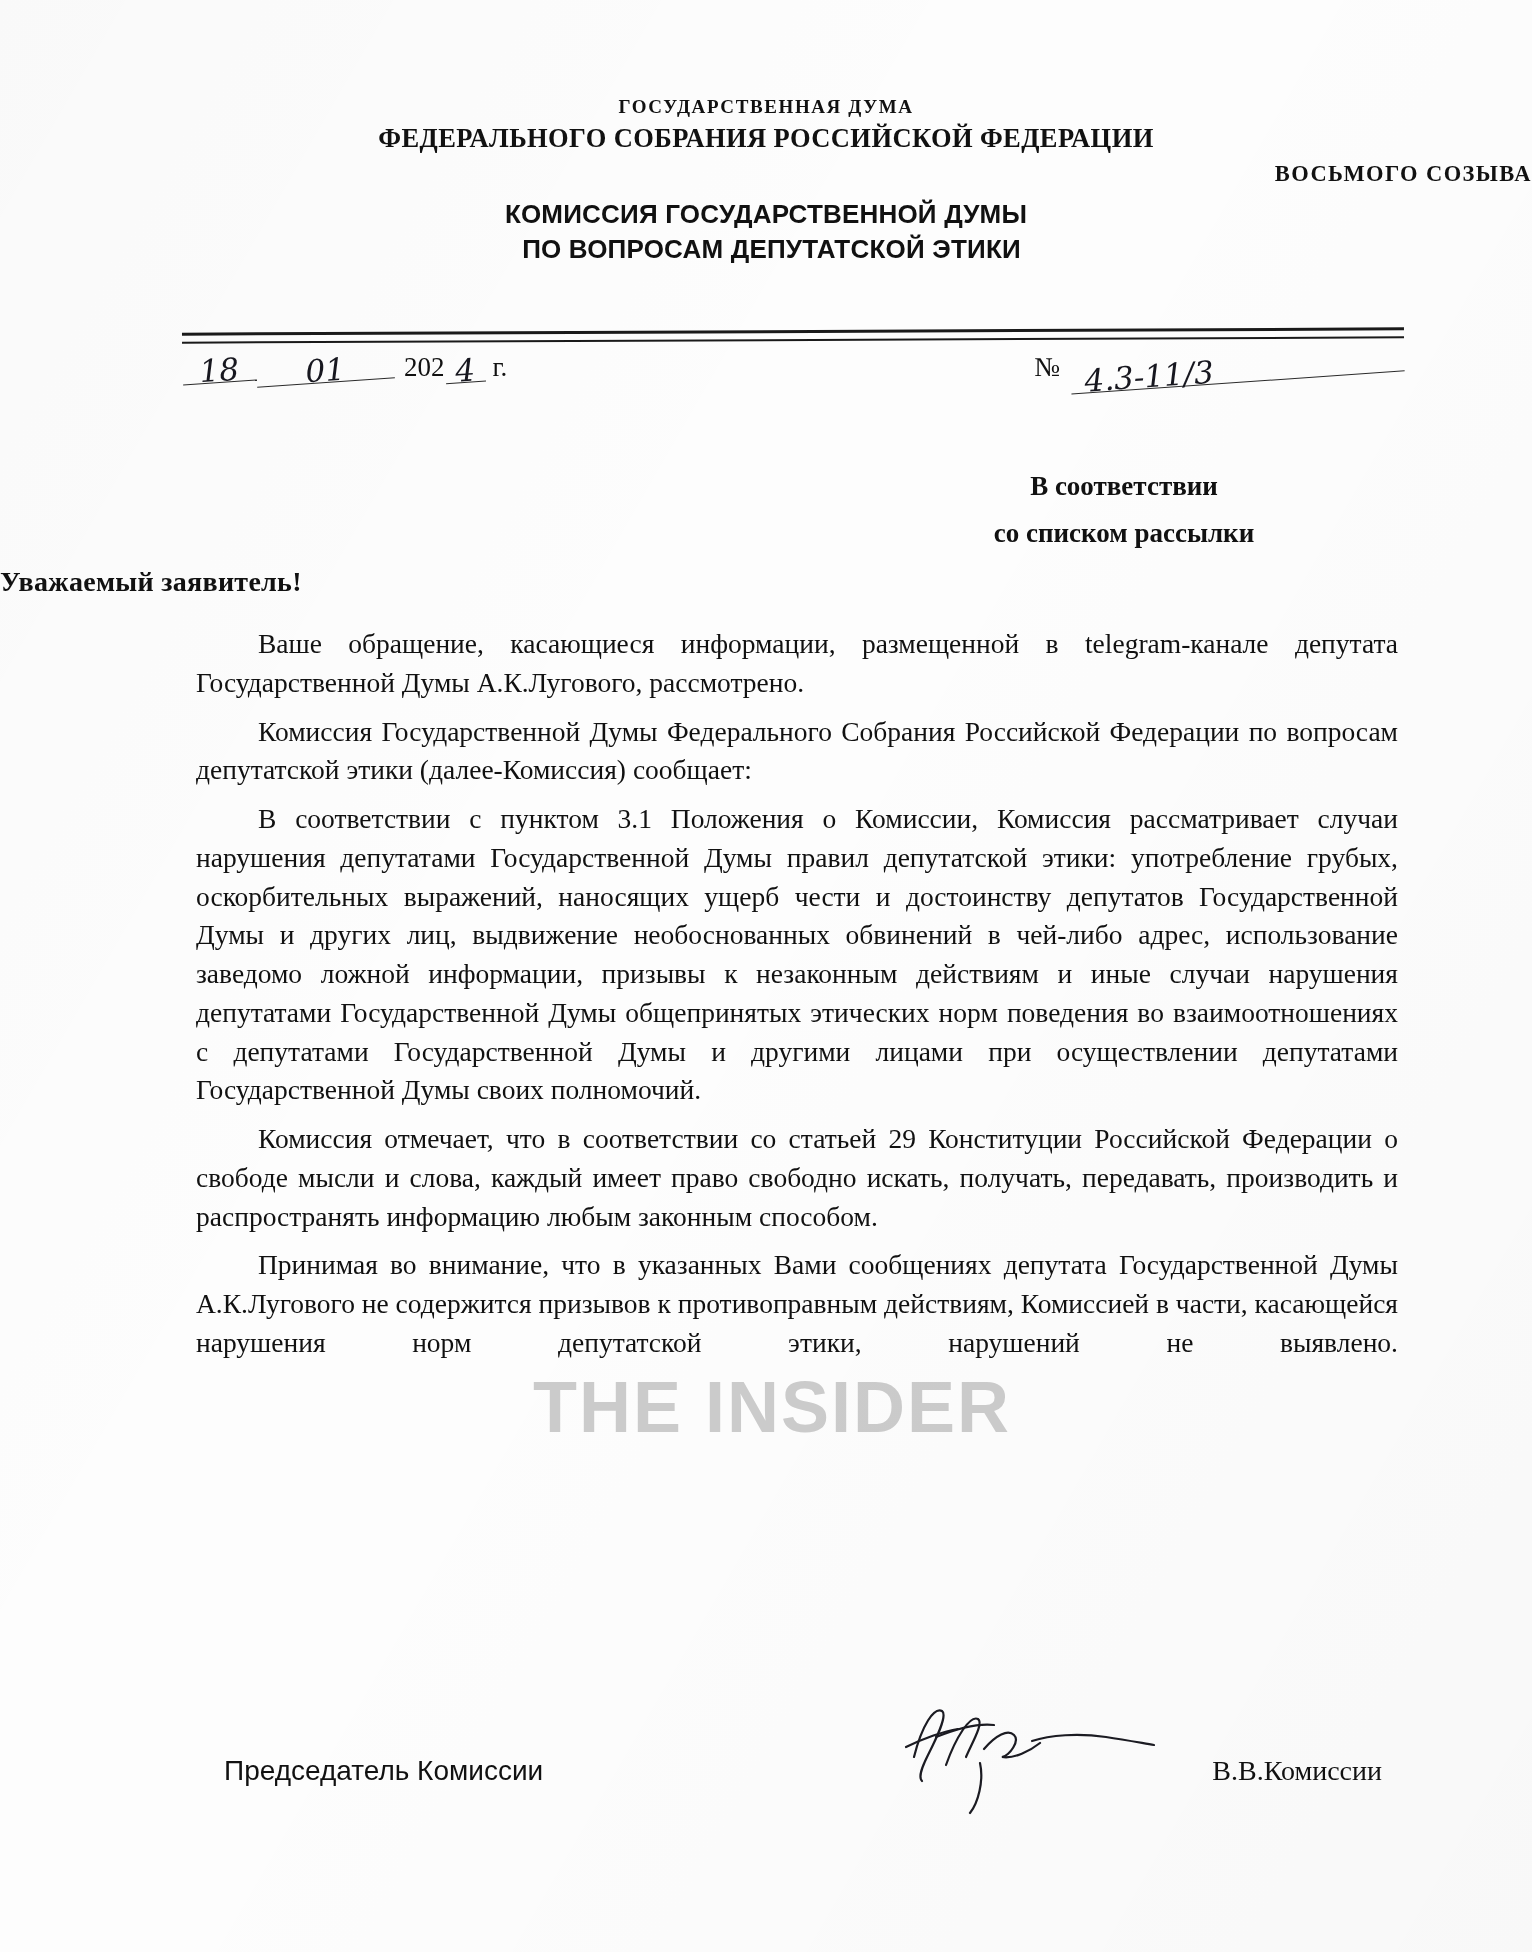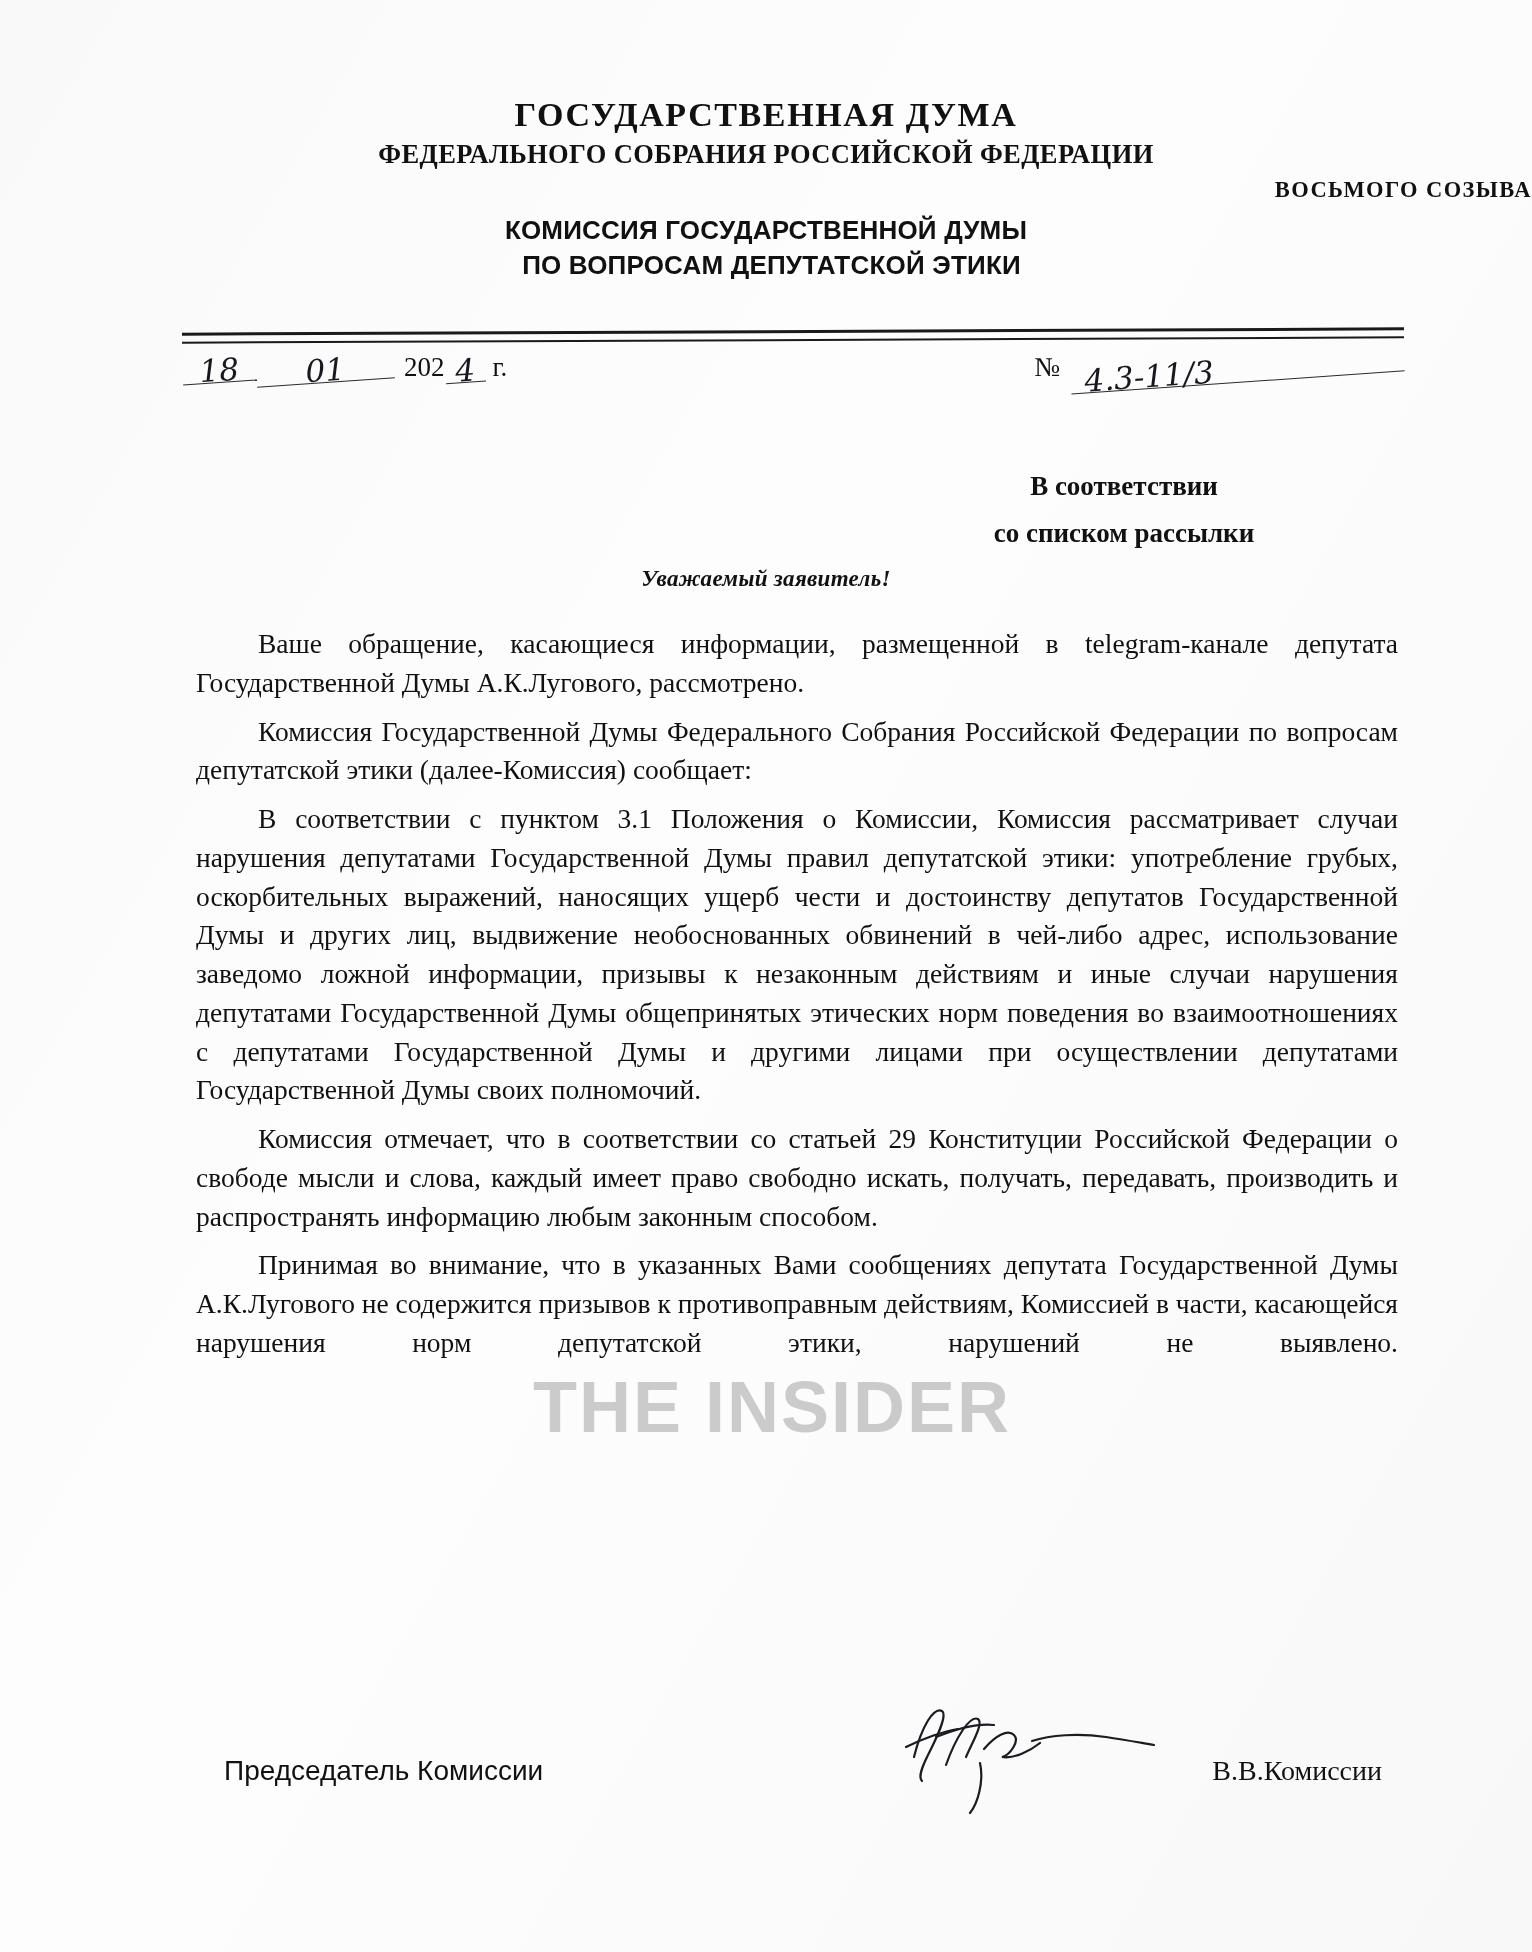--- a/index.html
+++ b/index.html
@@ -41,21 +41,21 @@
     text-align: center;
   }
   .header .line1,
   .header .line2,
   .header .line3 {
     font-family: "Liberation Serif", serif;
     font-weight: bold;
     letter-spacing: 0.6px;
   }
   .header .line1 {
-    font-size: 34px;
+    font-size: 19px;
     letter-spacing: 1.6px;
   }
   .header .line2 {
     font-size: 26.5px;
     margin-top: 5px;
     letter-spacing: 0.4px;
   }
   .header .line3 {
     font-size: 22.5px;
     margin-top: 7px;
@@ -153,26 +153,24 @@
     font-size: 27px;
     line-height: 1.75;
     margin-top: 33px;
   }
 
   .salutation {
     position: absolute;
     left: 0;
     right: 0;
     top: 566px;
-    text-align: center;
-    font-family: "Liberation Serif", serif;
-    font-weight: bold;
-    font-size: 23px;
+    font-family: "Liberation Serif", serif;
+    font-weight: bold;
+    font-size: 28px;
     letter-spacing: 0.3px;
-    font-style: italic;
   }
 
   .body {
     position: absolute;
     left: 196px;
     width: 1202px;
     top: 625px;
     font-family: "Liberation Serif", serif;
     font-size: 27.5px;
     line-height: 1.41;

